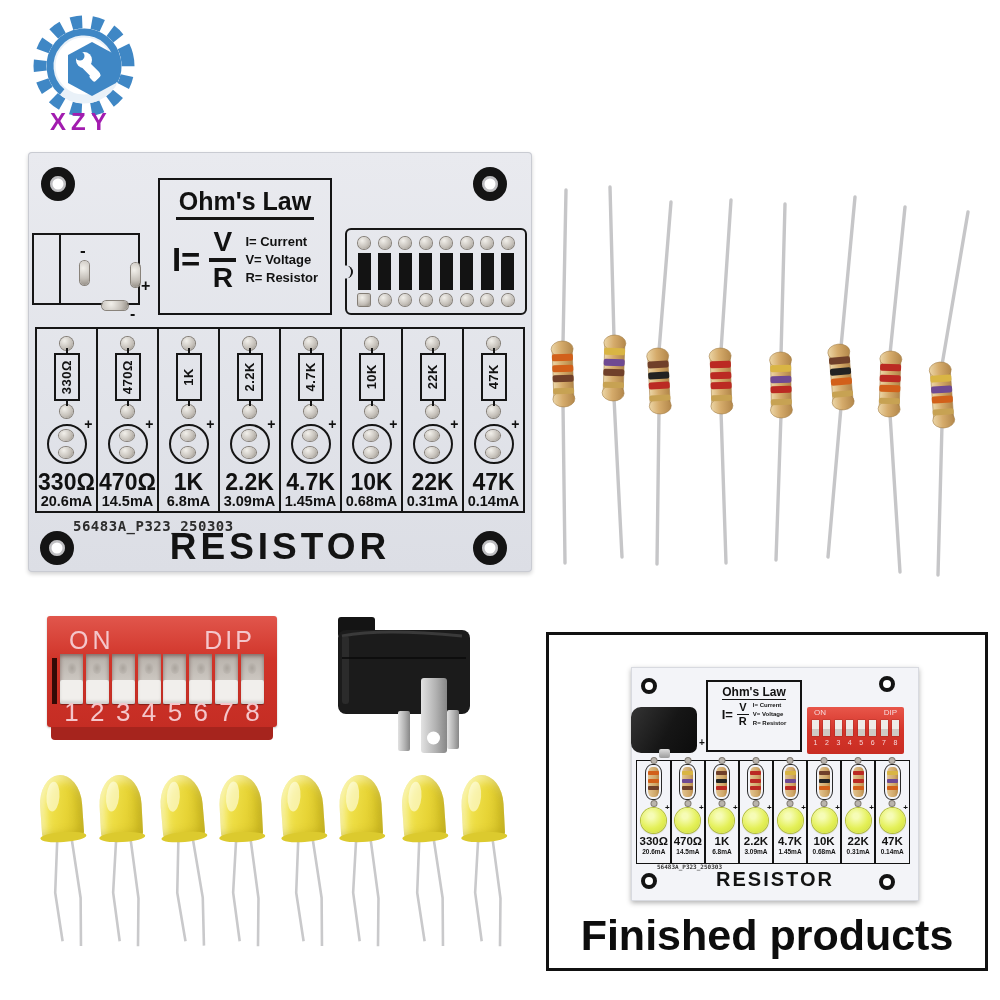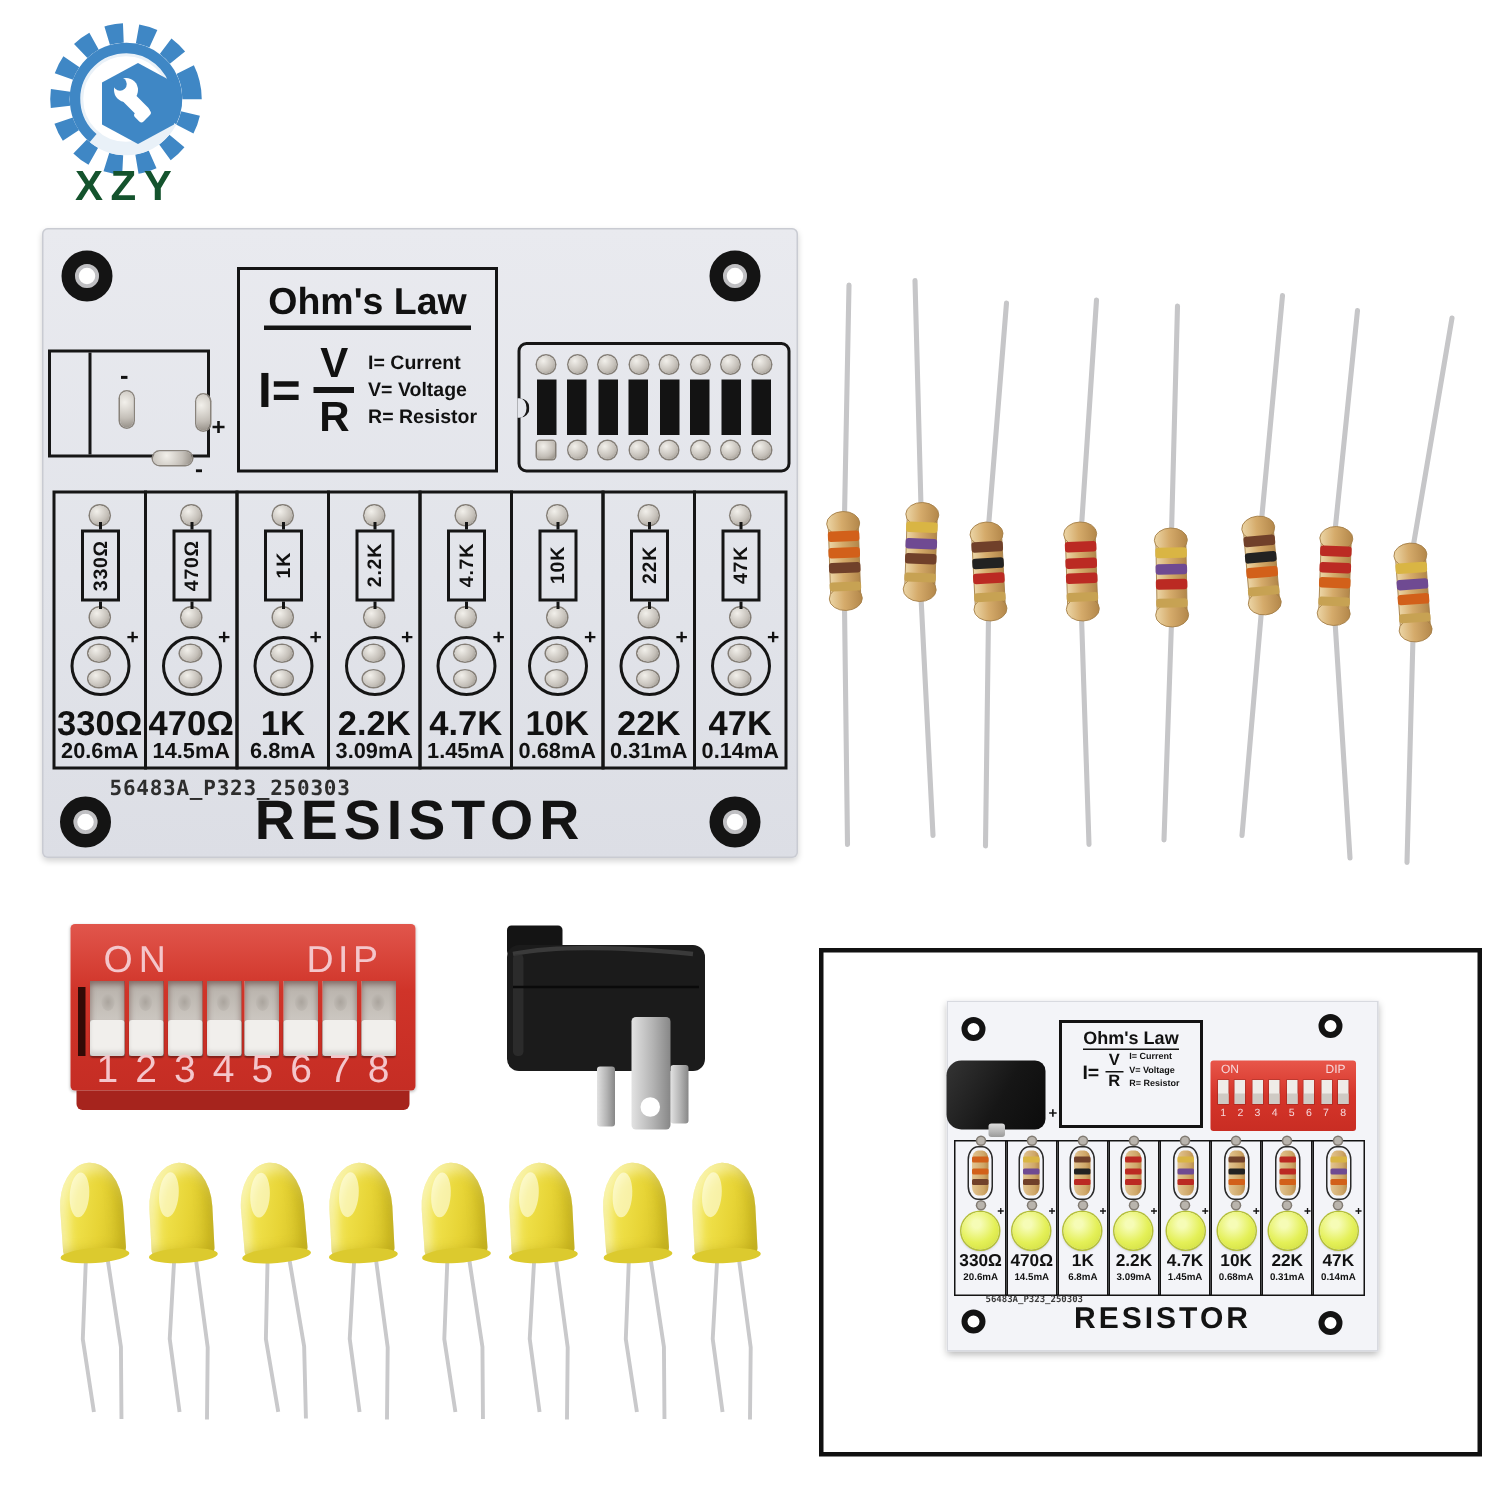--- a/index.html
+++ b/index.html
@@ -2,22 +2,22 @@
 <html><head>
 <meta charset="utf-8">
 <style>
   html,body{margin:0;padding:0;background:#fff;}
   .canvas{position:relative;width:1000px;height:1000px;background:#ffffff;overflow:hidden;
           font-family:"Liberation Sans",sans-serif;color:#111;}
   [data-name]{box-sizing:border-box;}
 
   
   .logo{position:absolute;left:22px;top:4px;width:140px;height:150px;}
-  .logo-text{position:absolute;left:50px;top:108px;font-size:28px;font-weight:bold;
-             letter-spacing:5px;color:#14532d;}
+  .logo-text{position:absolute;left:50px;top:108px;font-size:24px;font-weight:bold;
+             letter-spacing:5px;color:#a21caf;}
   .main-title{position:absolute;left:238px;top:20px;width:540px;text-align:center;
               font-size:67px;font-weight:bold;color:#0d0d0d;letter-spacing:0;}
 
   
   .pcb{position:absolute;left:28px;top:152px;width:504px;height:420px;border-radius:4px;
        background:linear-gradient(180deg,#e9eaef 0%,#e2e4ea 55%,#dcdee5 100%);
        box-shadow:0 2px 4px rgba(0,0,0,.18), inset 0 0 0 1px #c9cbd2;}
   .hole{position:absolute;width:34px;height:34px;border-radius:50%;background:#fff;
         border:9px solid #141414;box-shadow:inset 0 0 0 2.5px #bfbfc2;}
   .hole.tl{left:13px;top:15px;} .hole.tr{left:445px;top:15px;}
@@ -728,15 +728,16 @@
             <div class="m-led" data-name="led-component"></div>
             <span class="m-plus" data-name="polarity-plus">+</span>
             <div class="m-value" data-name="channel-value">47K</div>
             <div class="m-current" data-name="channel-current">0.14mA</div>
           </div>
         </div>
 
       <div class="m-pn" data-name="part-number">56483A_P323_250303</div>
       <div class="m-title" data-name="board-label">RESISTOR</div>
     </div>
+    <div class="inset-caption" data-name="inset-caption">Finished products</div>
   </div>
 
 </div>
 
 </body></html>

